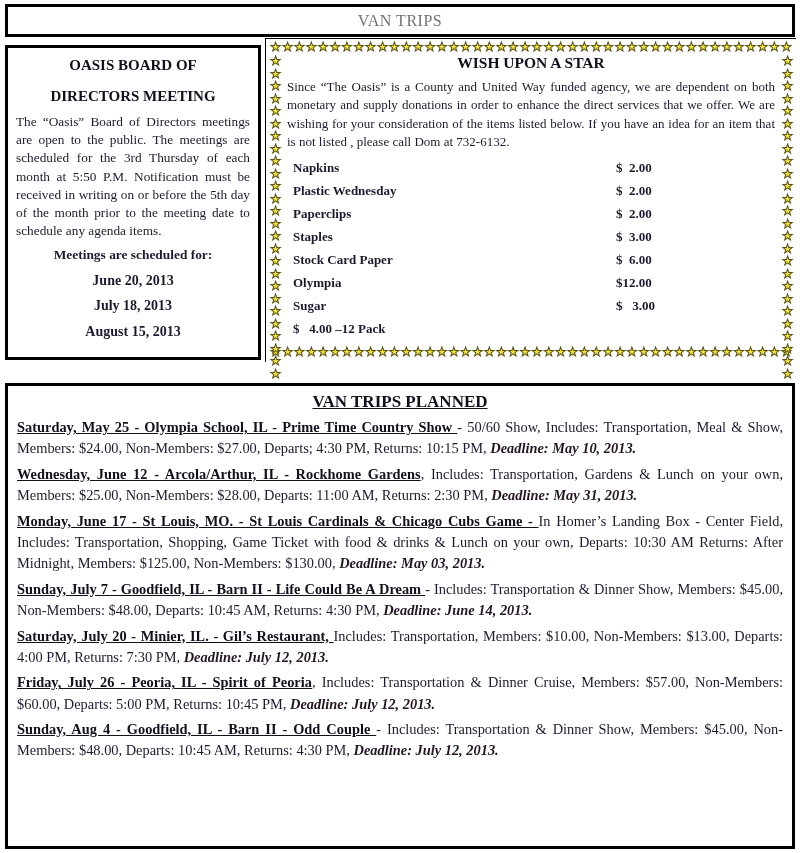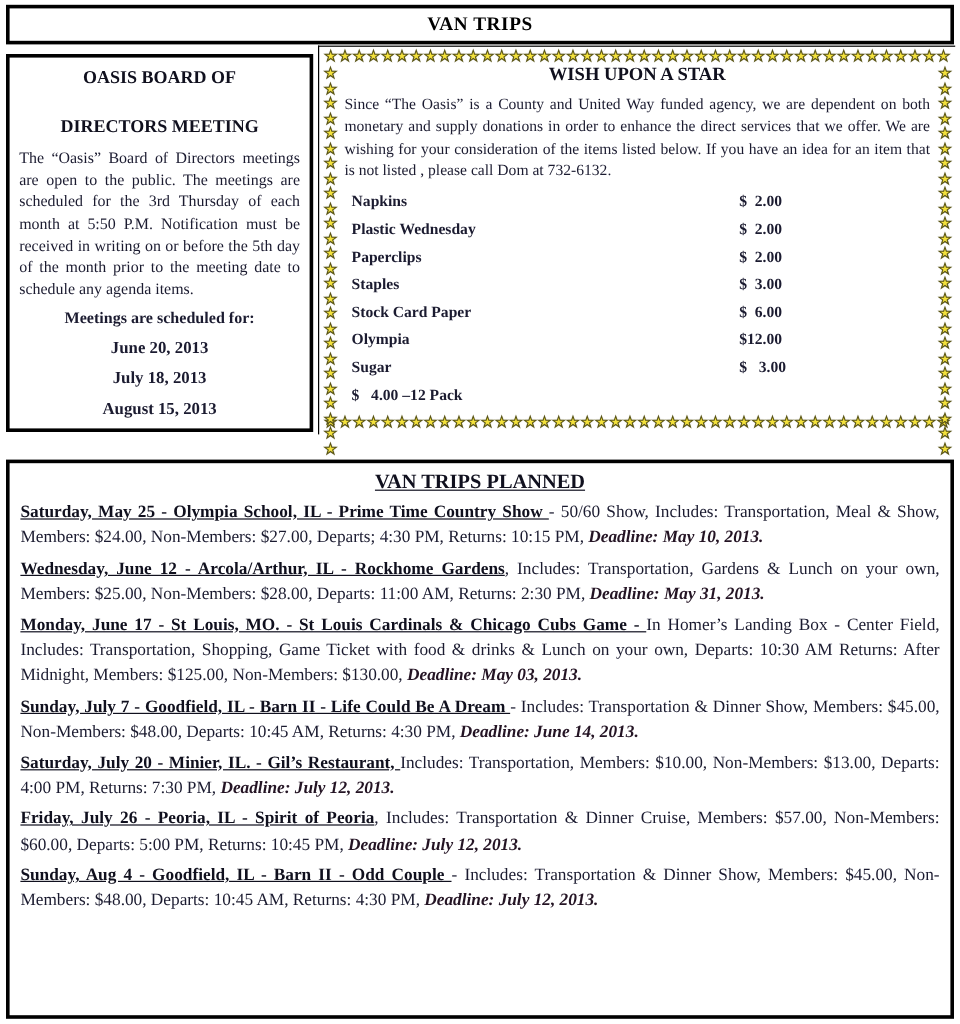--- a/index.html
+++ b/index.html
@@ -10,30 +10,30 @@
     position:relative;
   }
   .page { position:absolute; inset:0; }
 
   
   .header-box {
     position:absolute; left:5px; top:4px; width:790px; height:33px;
     box-sizing:border-box; border:3px solid #000;
     display:flex; align-items:center; justify-content:center;
   }
-  .header-title { font-size:16px; font-weight:bold; letter-spacing:.5px; color:#000000; }
+  .header-title { font-size:16px; font-weight:normal; letter-spacing:.5px; color:#737373; }
 
   
   .board-box {
     position:absolute; left:5px; top:45px; width:256px; height:315px;
     box-sizing:border-box; border:3px solid #000;
     padding:5px 8px; overflow:hidden;
   }
   .board-title { text-align:center; font-weight:bold; font-size:15px; margin-top:4px; color:#10101e; }
-  .board-title + .board-title { margin-top:24px; }
+  .board-title + .board-title { margin-top:14px; }
   .board-body {
     font-size:13.3px; line-height:1.37; text-align:justify;
     margin:8px 0 0 0;
   }
   .sched-head { text-align:center; font-weight:bold; font-size:13.4px; margin-top:7px; }
   .date-line { text-align:center; font-weight:bold; font-size:14px; margin-top:9.5px; }
 
   
   .star-box {
     position:absolute; left:265px; top:38px; width:531px; height:324px;

